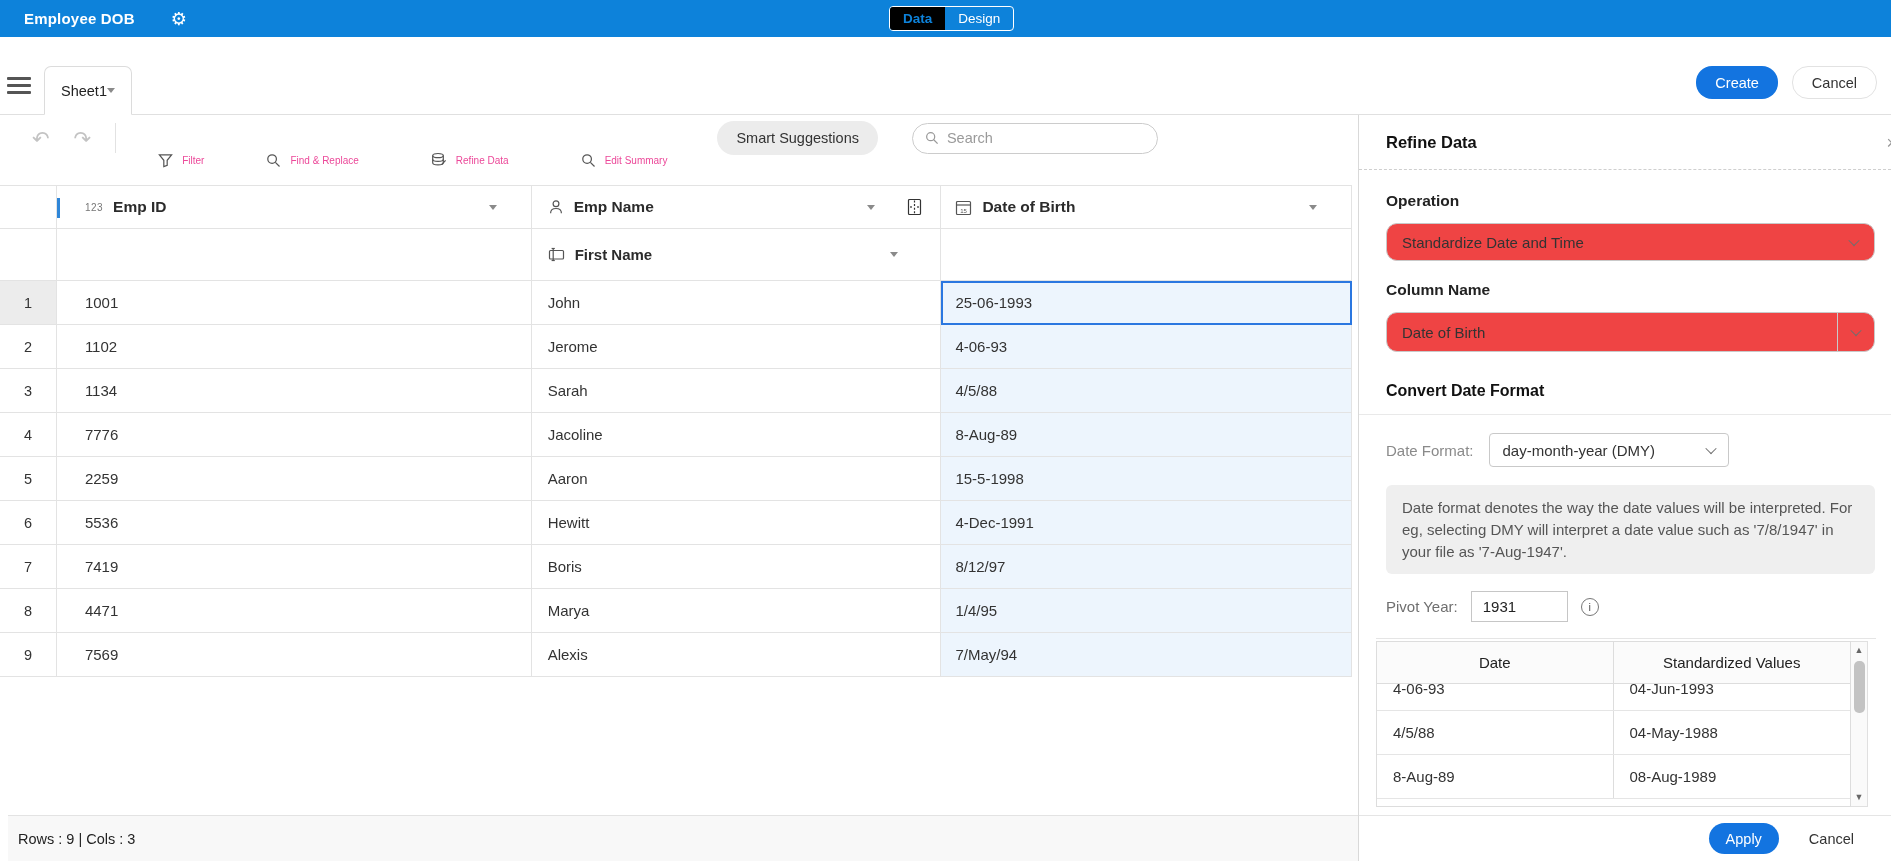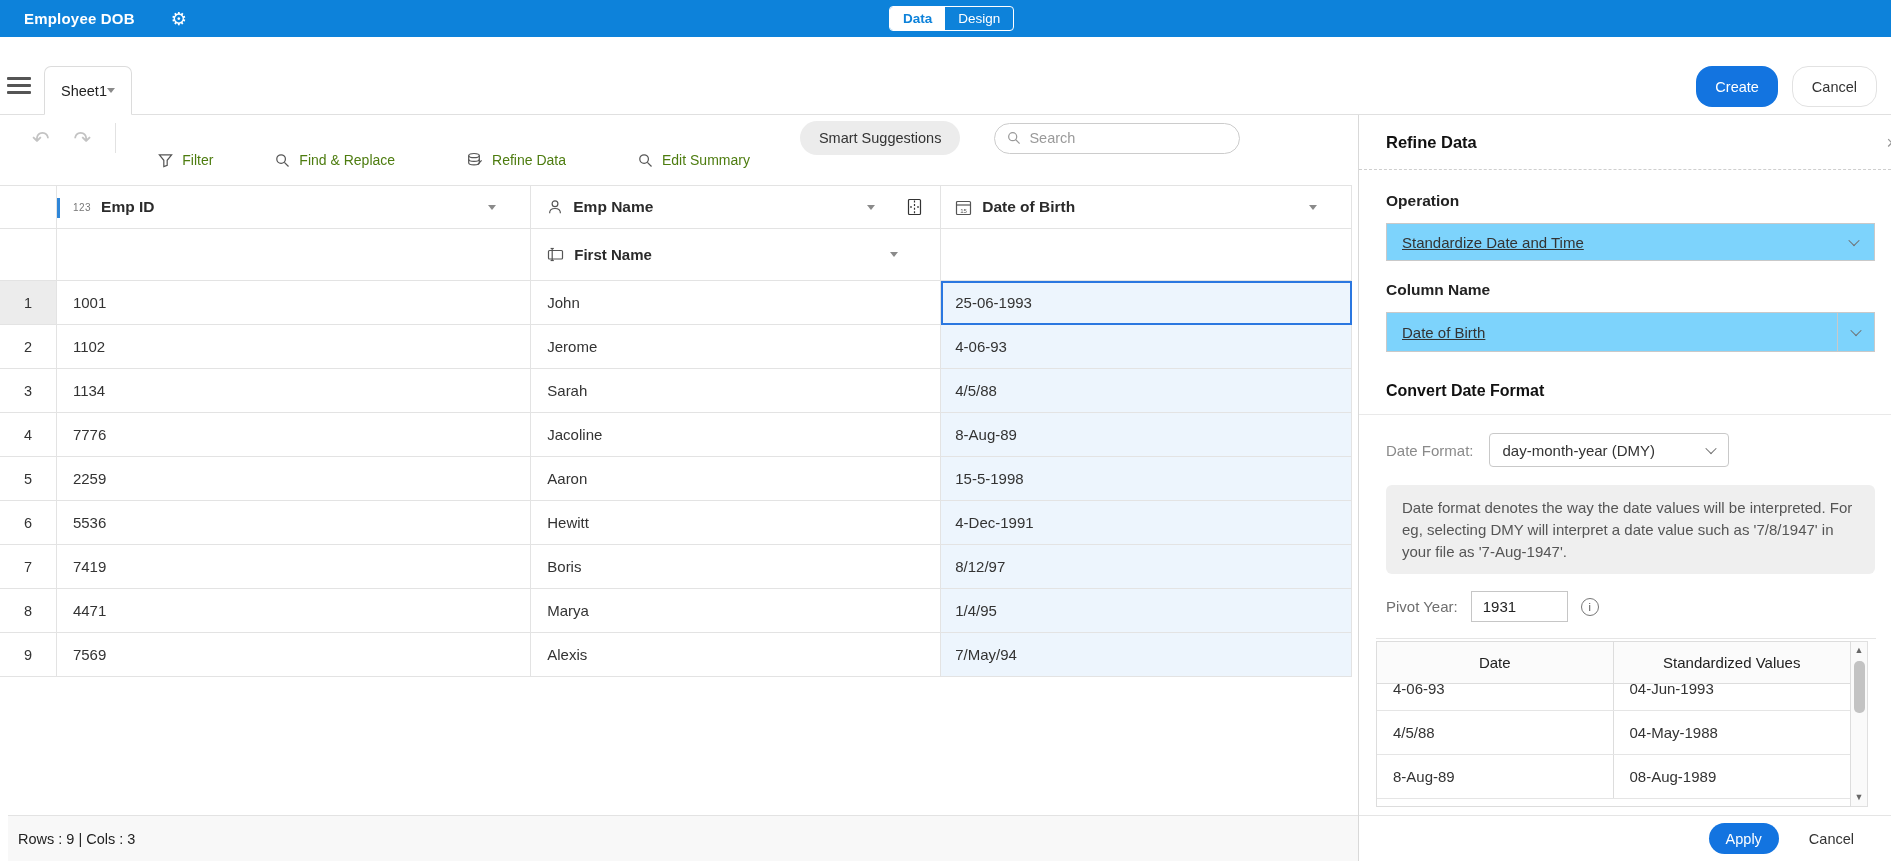--- a/index.html
+++ b/index.html
@@ -6,66 +6,66 @@
   html,body { width:1891px; height:861px; overflow:hidden; background:#fff;
     font-family:"Liberation Sans", sans-serif; color:#333; }
 
   
   .topbar { height:37px; background:#0d82da; display:flex; align-items:center; position:relative;gap:8px; }
   .topbar-title { color:#fff; font-size:15px; font-weight:bold; margin-left:24px; letter-spacing:.2px; }
   .gear { color:#fff; font-size:18px; margin-left:28px; line-height:1; cursor:pointer; }
   .view-toggle { position:absolute; left:889px; top:6px; height:25px; display:flex;
     border:1px solid #fff; border-radius:4px; overflow:hidden; }
   .view-toggle .seg { padding:0 13px; font-size:13.5px; display:flex; align-items:center; cursor:pointer; }
-  .seg-active { background:#ffffff; color:#0d82da; font-weight:bold; }
+  .seg-active { background:#000000; color:#0d82da; font-weight:bold; }
   .seg-inactive { color:#fff; }
 
   
   .sheetbar { height:78px; position:relative; background:#fff; border-bottom:1px solid #e0e0e0; }
   .hamburger { position:absolute; left:7px; bottom:16px; width:24px; cursor:pointer; }
   .hamburger div { height:2.5px; background:#555; border-radius:1px; margin-bottom:4.5px; }
   .sheet-tab { position:absolute; left:44px; bottom:-1px; height:49px; padding:0 16px;
     background:#fff; border:1px solid #dcdcdc; border-bottom:1px solid #fff;
     border-radius:7px 7px 0 0; display:flex; align-items:center; gap:0;
     font-size:14.5px; color:#222; cursor:pointer; }
   .caret-down { width:0; height:0; border-left:4.5px solid transparent; border-right:4.5px solid transparent;
     border-top:5px solid #8a8a8a; display:inline-block; }
   .top-actions { position:absolute; right:14px; top:29px; display:flex; gap:14px; }
-  .btn-pill { height:41px; border-radius:16px; padding:0 19px; font-size:14.5px;
+  .btn-pill { height:33px; border-radius:16px; padding:0 19px; font-size:14.5px;
     display:flex; align-items:center; cursor:pointer; border:none; font-family:inherit; }
   .btn-primary { background:#1374e0; color:#fff; }
   .btn-secondary { background:#fff; color:#333; border:1px solid #e2e2e2; }
 
   
   .workspace { display:flex; height:746px; }
   .content { width:1358px; position:relative; background:#fff; }
 
   
   .toolbar { height:46px; display:flex; align-items:center; }
   .tool-icon-btn { font-size:21px; color:#c3c3c3; cursor:pointer; line-height:1; }
   .undo { margin-left:32px; } .redo { margin-left:24px; }
   .tb-divider { width:1px; height:30px; background:#e2e2e2; margin-left:24px; }
-  .tool-item { display:flex; align-items:center; gap:9px; font-size:14px; color:#4d7c0f; cursor:pointer;margin-top:44px; }
+  .tool-item { display:flex; align-items:center; gap:9px; font-size:10px; color:#ec4899; cursor:pointer;margin-top:44px; }
   .ti-filter { margin-left:42px; } .ti-find { margin-left:62px; } .ti-refine { margin-left:72px; }
   .ti-edit { margin-left:72px; }
   .smart-pill { margin-left:50px; background:#ececec; border-radius:17px; padding:9px 19px;
     font-size:14.5px; color:#333; cursor:pointer; }
   .search-box { margin-left:34px; width:246px; height:31px; border:1px solid #ccc; border-radius:16px;
     display:flex; align-items:center; padding:0 12px; gap:8px; }
   .search-box input { border:none; outline:none; font-size:14.5px; color:#444; width:180px;
     font-family:inherit; background:transparent; }
   .search-box input::placeholder { color:#9a9a9a; }
 
   
   .grid { position:absolute; top:70px; left:0; width:1352px; }
   .g-row { display:flex; }
   .g-cell { border-right:1px solid #e3e3e3; border-bottom:1px solid #e3e3e3; background:#fff;
     display:flex; align-items:center; font-size:15px; color:#333; }
   .c0 { width:60px; justify-content:center; font-size:14.5px; color:#333; }
-  .c1 { width:499px; padding:0 12px 0 16px; }
+  .c1 { width:499px; padding:0 12px 0 28px; }
   .c2 { width:431px; padding:0 12px 0 16px; }
   .c3 { width:432px; padding:0 12px 0 14px; }
   .hrow .g-cell { border-top:1px solid #e3e3e3; height:44px; color:#1f1f1f; }
   .hrow .hlabel { font-size:15.5px; font-weight:bold; color:#2b2b2b; margin-left:10px; }
   .hrow .c1 { position:relative; }
   .col-notch { position:absolute; left:0; top:12px; width:3px; height:20px; background:#2f86d8; }
   .h-caret { margin-left:auto; margin-right:22px; }
   .split-ic { margin-left:10px; margin-right:6px; cursor:pointer; }
   .subrow .g-cell { height:52px; }
   .subrow .hlabel { font-size:15px; font-weight:bold; color:#2b2b2b; margin-left:10px; }
@@ -80,22 +80,22 @@
     font-size:14.5px; color:#222; }
 
   
   .panel { width:533px; border-left:1px solid #d9d9d9; position:relative; background:#fff; overflow:hidden; }
   .panel-header { height:55px; display:flex; align-items:center; padding-left:27px;
     border-bottom:1px dashed #cfcfcf; position:relative; }
   .panel-title { font-size:16.5px; font-weight:bold; color:#111; }
   .panel-close { position:absolute; right:-6px; top:18px; font-size:18px; color:#999; cursor:pointer; }
   .panel-body { padding:0 16px 0 27px; }
   .f-label { margin-top:22px; font-size:15.5px; font-weight:bold; color:#222; }
-  .select { margin-top:13px; width:489px; height:38px; border:1px solid #c9c9c9; border-radius:0;
-    display:flex; align-items:center; font-size:15px; color:#333; cursor:pointer; background:#7dd3fc;text-decoration:underline; }
+  .select { margin-top:13px; width:489px; height:38px; border:1px solid #c9c9c9; border-radius:11px;
+    display:flex; align-items:center; font-size:15px; color:#333; cursor:pointer; background:#ef4444; }
   .select .val { flex:1; padding:0 15px; }
   .chev { width:8px; height:8px; border-right:1.7px solid #6f6f6f; border-bottom:1.7px solid #6f6f6f;
     transform:rotate(45deg) translate(-1px,-1px); display:inline-block; }
   .select .chev-plain { margin-right:16px; }
   .select-split { height:40px; }
   .chev-box { width:37px; align-self:stretch; border-left:1px solid #c9c9c9;
     display:flex; align-items:center; justify-content:center; }
   .section-title { margin-top:30px; font-size:16px; font-weight:bold; color:#111; }
   .rule { height:1px; background:#e9e9e9; margin:14px -16px 0 -27px; }
   .df-row { margin-top:18px; display:flex; align-items:center; gap:15px; }

